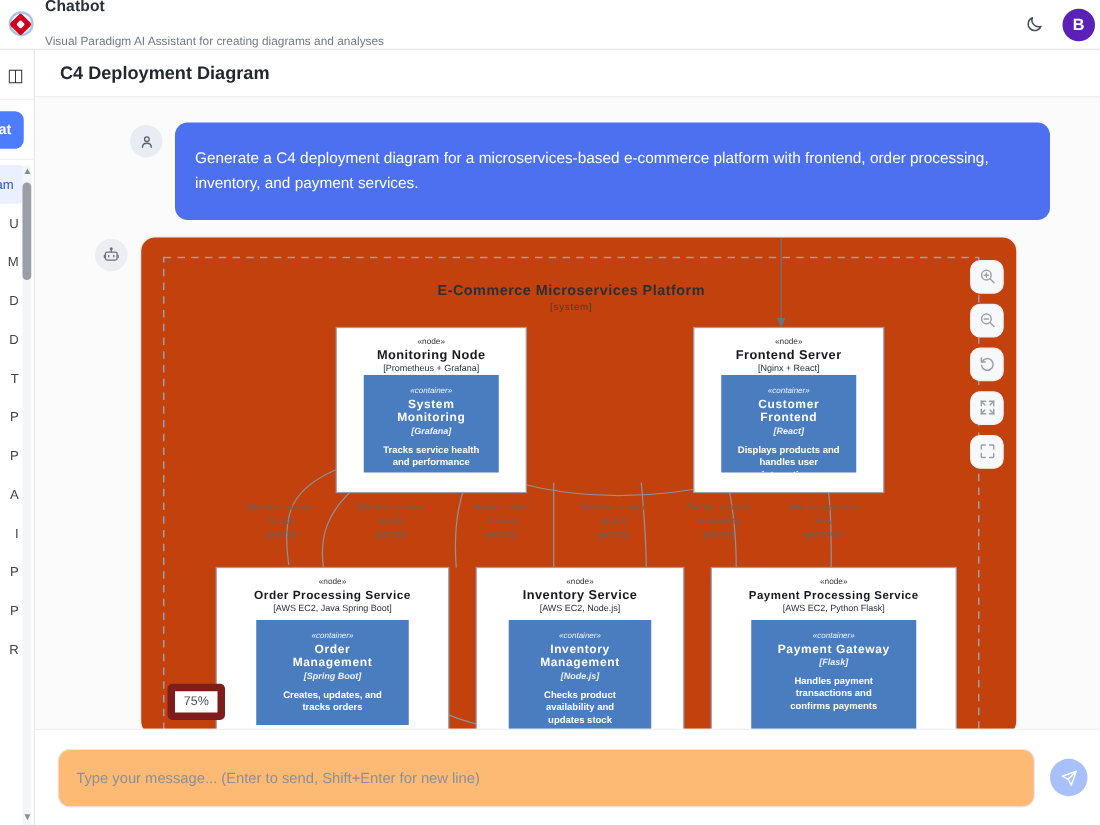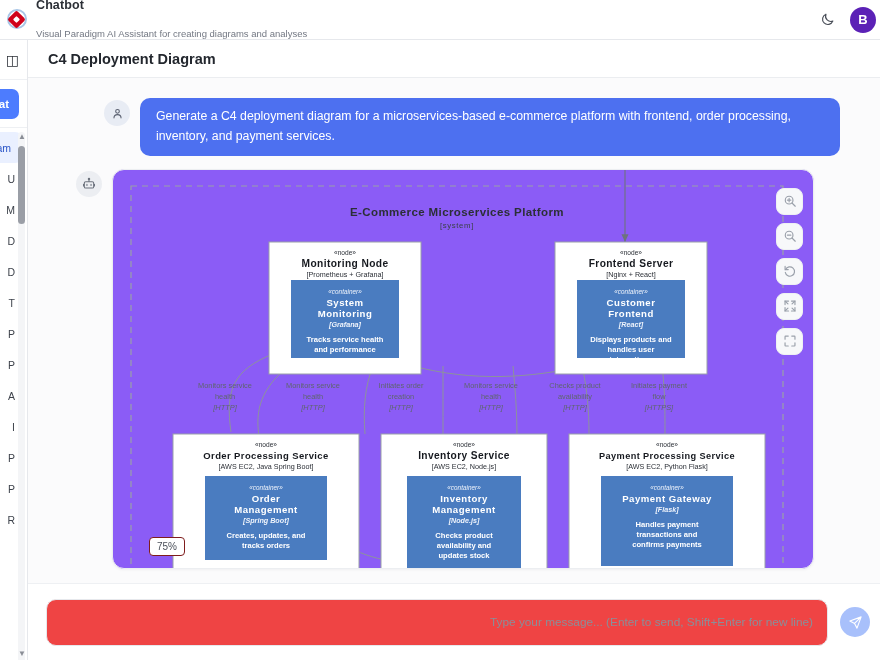--- a/index.html
+++ b/index.html
@@ -93,41 +93,41 @@
 
   
   .msg-user { display: flex; align-items: flex-start; padding: 20px 24px 0 76px; }
   .user-avatar {
     width: 26px; height: 26px; border-radius: 50%; background: #e8ecf4;
     display: flex; align-items: center; justify-content: center;
     flex: 0 0 26px; margin-right: 10px; margin-top: 2px;
   }
   .bubble-user {
     background: #4d70f0; color: #ffffff; border-radius: 10px;
-    padding: 9px 16px; font-size: 12.3px; line-height: 1.62;
+    padding: 19px 16px; font-size: 12.3px; line-height: 1.62;
     max-width: 700px;
   }
 
   
   .msg-bot { display: flex; align-items: flex-start; padding: 13px 24px 0 48px; }
   .bot-avatar {
     width: 26px; height: 26px; border-radius: 50%; background: #eceef2;
     display: flex; align-items: center; justify-content: center;
     flex: 0 0 26px; margin-right: 10px; margin-top: 2px; color: #6b717c;
   }
   .diagram-card {
-    position: relative; background: #8b5cf6; border: 1px solid #eceef1;
+    position: relative; background: #c2410c; border: 1px solid #eceef1;
     border-radius: 12px; width: 702px; height: 400px; overflow: hidden;
     box-shadow: 0 1px 3px rgba(20,24,40,.05);
   }
   .diagram-canvas { position: absolute; inset: 0; overflow: hidden; }
 
   .zoom-badge {
-    position: absolute; left: 36px; bottom: 12px;
-    background: #ffffff; border: 1px solid #7f1d1d; border-radius: 4px;
+    position: absolute; left: 21px; bottom: 12px;
+    background: #ffffff; border: 6px solid #7f1d1d; border-radius: 4px;
     font-size: 10px; color: #4a4f59; padding: 3px 7px; z-index: 6;
   }
 
   .diag-controls {
     position: absolute; right: 10px; top: 18px; z-index: 7;
     display: flex; flex-direction: column; gap: 8px;
   }
   .diag-btn {
     width: 27px; height: 27px; border-radius: 8px; background: #f7f8fa;
     border: 1px solid #eef0f3; display: flex; align-items: center; justify-content: center;
@@ -135,22 +135,22 @@
   }
 
   
   .composer {
     position: absolute; left: 0; bottom: 0; width: 852px; height: 77px;
     background: #ffffff; border-top: 1px solid #eef0f3;
     display: flex; align-items: center; padding: 0 14px 0 18px; gap: 12px;
   }
   .composer-input {
     flex: 1; height: 47px; border: 1px solid #e6e8ec; border-radius: 10px;
-    background: #ef4444; font-family: "Liberation Sans", sans-serif;
-    font-size: 11.8px; color: #2b2f36; padding: 0 14px; outline: none; text-align: right;
+    background: #fdba74; font-family: "Liberation Sans", sans-serif;
+    font-size: 11.8px; color: #2b2f36; padding: 0 14px; outline: none;
   }
   .composer-input::placeholder { color: #8a8f99; }
   .send-btn {
     width: 30px; height: 30px; border-radius: 50%; background: #a8c0fb;
     display: flex; align-items: center; justify-content: center;
     color: #ffffff; cursor: pointer; flex: 0 0 30px; margin-right: -4px;
   }
   svg { display: block; }
 </style>
 </head>

